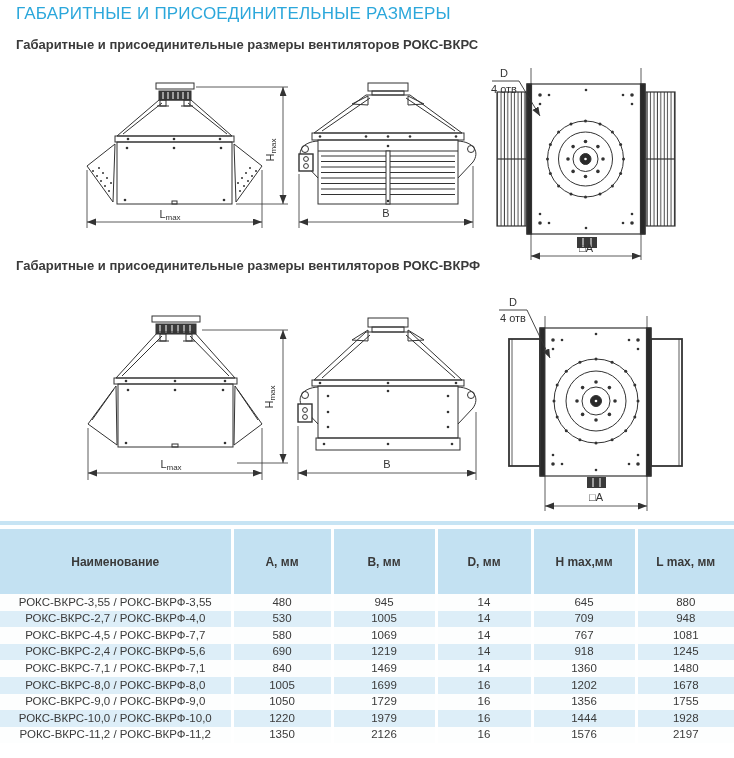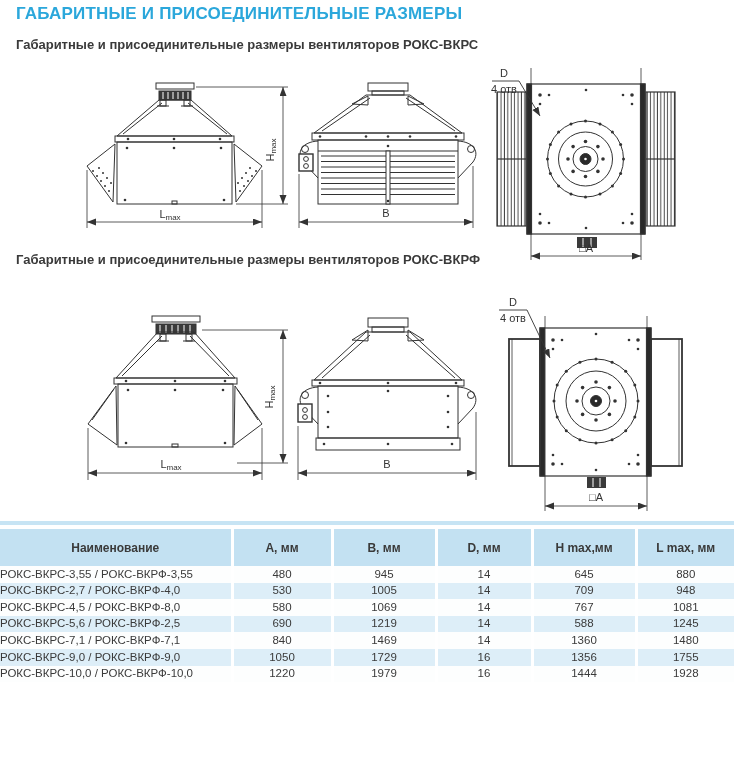--- a/index.html
+++ b/index.html
@@ -6,45 +6,45 @@
     --accent:#2ba7db; --ink:#3a3a3a; --line:#333;
     --hdr-bg:#c3e1f2; --alt-bg:#ddeef8; --strip:#c7e4f4;
   }
   html,body{margin:0;padding:0;}
   body{
     width:734px;height:758px;position:relative;overflow:hidden;
     background:#fff;font-family:"Liberation Sans",sans-serif;color:var(--ink);
   }
   .page-title{
     position:absolute;left:16px;top:4px;margin:0;
-    font-size:17px;font-weight:bold;color:var(--accent);letter-spacing:.2px;
+    font-size:17px;font-weight:normal;color:var(--accent);letter-spacing:.2px;
   }
   .subtitle{
     position:absolute;left:16px;margin:0;
     font-size:13px;font-weight:bold;color:var(--ink);
   }
   #sub-vkrs{top:37px;}
-  #sub-vkrf{top:252px;}
+  #sub-vkrf{top:258px;}
   svg.drawing{position:absolute;}
   svg.drawing *{vector-effect:none;}
   .lbl{font-family:"Liberation Sans",sans-serif;font-size:11px;fill:var(--line);}
   .lbl-sub{font-size:8px;}
   .table-wrap{position:absolute;left:0;top:521px;width:734px;}
   .top-strip{height:4px;background:var(--strip);margin-bottom:4px;}
   table.dims{
     border-collapse:collapse;table-layout:fixed;width:734px;
     font-size:11.5px;color:var(--ink);
   }
   table.dims thead th{
     background:var(--hdr-bg);height:29px;font-size:12px;font-weight:bold;
-    text-align:center;padding:4px;
+    text-align:center;padding:18px;
   }
   table.dims th+th, table.dims td+td{border-left:3px solid #fff;}
   table.dims tbody td{height:16.6px;text-align:center;padding:0;line-height:1;}
-  table.dims tbody td.name{text-align:left;}
+  table.dims tbody td.name{text-align:center;}
   table.dims tbody tr:nth-child(even){background:var(--alt-bg);}
   table.dims tbody tr:nth-child(odd){background:#fdfefe;}
 </style>
 </head>
 <body>
 
 <h1 class="page-title">ГАБАРИТНЫЕ И ПРИСОЕДИНИТЕЛЬНЫЕ РАЗМЕРЫ</h1>
 <h2 class="subtitle" id="sub-vkrs">Габаритные и присоединительные размеры вентиляторов РОКС-ВКРС</h2>
 <h2 class="subtitle" id="sub-vkrf">Габаритные и присоединительные размеры вентиляторов РОКС-ВКРФ</h2>
 
@@ -476,54 +476,70 @@
         </tr>
         <tr>
           <td class="name">РОКС-ВКРС-2,7 / РОКС-ВКРФ-4,0</td>
           <td class="">530</td>
           <td class="">1005</td>
           <td class="">14</td>
           <td class="">709</td>
           <td class="">948</td>
         </tr>
         <tr>
-          <td class="name">РОКС-ВКРС-4,5 / РОКС-ВКРФ-8,0</td>
+          <td class="name">РОКС-ВКРС-4,5 / РОКС-ВКРФ-7,7</td>
           <td class="">580</td>
           <td class="">1069</td>
           <td class="">14</td>
           <td class="">767</td>
           <td class="">1081</td>
         </tr>
         <tr>
-          <td class="name">РОКС-ВКРС-5,6 / РОКС-ВКРФ-2,5</td>
+          <td class="name">РОКС-ВКРС-2,4 / РОКС-ВКРФ-5,6</td>
           <td class="">690</td>
           <td class="">1219</td>
           <td class="">14</td>
-          <td class="">588</td>
+          <td class="">918</td>
           <td class="">1245</td>
         </tr>
         <tr>
           <td class="name">РОКС-ВКРС-7,1 / РОКС-ВКРФ-7,1</td>
           <td class="">840</td>
           <td class="">1469</td>
           <td class="">14</td>
           <td class="">1360</td>
           <td class="">1480</td>
         </tr>
         <tr>
+          <td class="name">РОКС-ВКРС-8,0 / РОКС-ВКРФ-8,0</td>
+          <td class="">1005</td>
+          <td class="">1699</td>
+          <td class="">16</td>
+          <td class="">1202</td>
+          <td class="">1678</td>
+        </tr>
+        <tr>
           <td class="name">РОКС-ВКРС-9,0 / РОКС-ВКРФ-9,0</td>
           <td class="">1050</td>
           <td class="">1729</td>
           <td class="">16</td>
           <td class="">1356</td>
           <td class="">1755</td>
         </tr>
         <tr>
           <td class="name">РОКС-ВКРС-10,0 / РОКС-ВКРФ-10,0</td>
           <td class="">1220</td>
           <td class="">1979</td>
           <td class="">16</td>
           <td class="">1444</td>
           <td class="">1928</td>
         </tr>
+        <tr>
+          <td class="name">РОКС-ВКРС-11,2 / РОКС-ВКРФ-11,2</td>
+          <td class="">1350</td>
+          <td class="">2126</td>
+          <td class="">16</td>
+          <td class="">1576</td>
+          <td class="">2197</td>
+        </tr>
       </tbody>
   </table>
 </div>
 
 </body></html>

